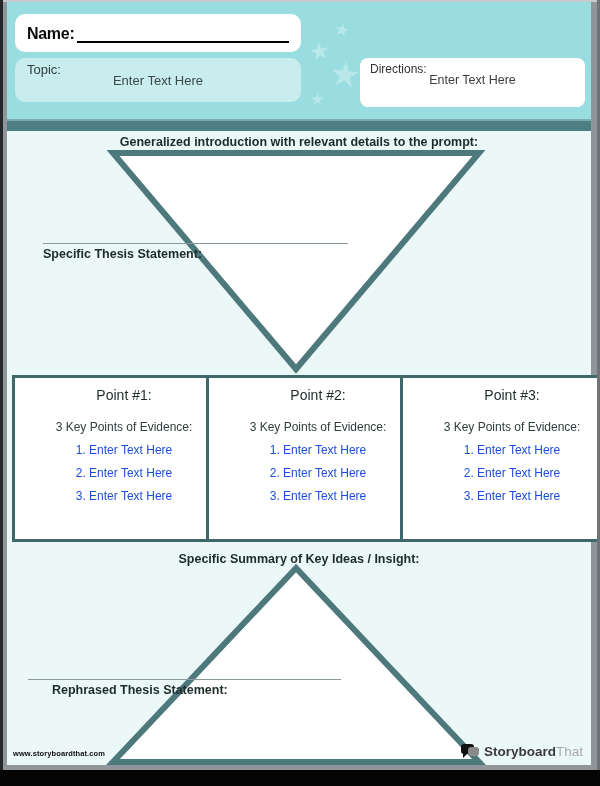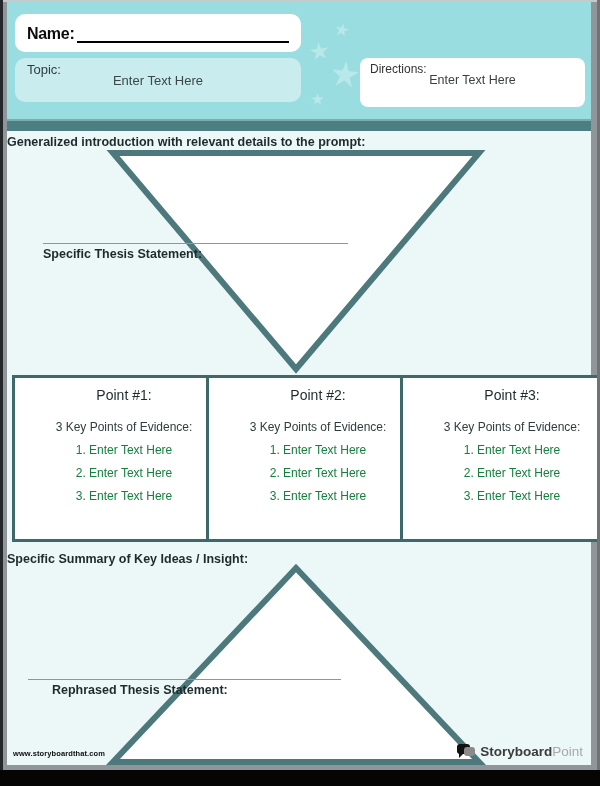--- a/index.html
+++ b/index.html
@@ -36,40 +36,40 @@
 
   .star { position:absolute; background:#b9e8eb;
     clip-path:polygon(50% 0%,61% 35%,98% 35%,68% 57%,79% 91%,50% 70%,21% 91%,32% 57%,2% 35%,39% 35%); }
   .star1 { left:328px; top:21px; width:14px; height:14px; transform:rotate(12deg); }
   .star2 { left:303px; top:40px; width:19px; height:19px; transform:rotate(-8deg); }
   .star3 { left:324px; top:59px; width:28px; height:28px; transform:rotate(6deg); }
   .star4 { left:304px; top:91px; width:13px; height:13px; }
 
   
   .lbl { position:absolute; color:#1d2b2b; font-size:12.5px; font-weight:600; }
-  .lbl-center { left:0; width:584px; }
+  .lbl-center { left:0; width:584px; text-align:center; }
   .intro-lbl { top:133px; }
   .summary-lbl { top:550px; }
   .thesis-lbl { left:36px; top:245px; }
   .rephrased-lbl { left:21px; top:681px;margin-left:24px; }
 
   .tri { position:absolute; left:98px; width:382px; }
   .tri-top { top:146px; height:226px; }
   .tri-bottom { top:558px; height:208px; }
 
   .write-line { position:absolute; border-top:1px solid #8b9899; height:0; }
   .thesis-line { left:36px; top:241px; width:305px; }
   .rephrased-line { left:21px; top:677px; width:313px; }
 
   
   .pbox { position:absolute; top:373px; width:224px; height:167px; background:#fff; border:3px solid #3f686b; }
   .pbox1 { left:5px; } .pbox2 { left:199px; } .pbox3 { left:393px; }
   .pbox-title { margin-top:9px; text-align:center; font-size:14px; color:#1d2b2b; }
   .pbox-ev { margin-top:17px; text-align:center; font-size:12px; color:#2e3d3d; }
-  .pbox-item { margin-top:9px; text-align:center; font-size:12px; color:#15803d; }
+  .pbox-item { margin-top:9px; text-align:center; font-size:12px; color:#1d4ed8; }
 
   
   .site { position:absolute; left:6px; top:747px; font-size:7.5px; font-weight:bold; color:#0d0d0d; letter-spacing:0.1px; }
   .logo { position:absolute; right:8px; top:739px; display:flex; align-items:center; gap:4px; }
   .logo-text { font-size:13.5px; }
   .logo-primary { color:#3b3b3b; font-weight:700; }
   .logo-secondary { color:#a9a9a9; font-weight:400; }
 </style>
 </head>
 <body>
@@ -146,21 +146,21 @@
     <div class="lbl rephrased-lbl">Rephrased Thesis Statement:</div>
 
     <div class="site">www.storyboardthat.com</div>
     <div class="logo">
       <svg width="20" height="20" viewBox="0 0 20 20">
         <rect x="1" y="3" width="13" height="10" rx="3" fill="#111111"></rect>
         <path d="M3 11 L3 17 L9 11 Z" fill="#111111"></path>
         <rect x="8" y="6" width="11" height="9" rx="3" fill="#8a8a8a"></rect>
       </svg>
       <span class="logo-text">
-        <span class="logo-primary">Storyboard</span><span class="logo-secondary">Point</span>
+        <span class="logo-primary">Storyboard</span><span class="logo-secondary">That</span>
       </span>
     </div>
 
   </div>
 
   <div class="edge-top"></div>
   <div class="edge-left"></div>
   <div class="edge-right"></div>
   <div class="bottom-bar"></div>
 </div>

